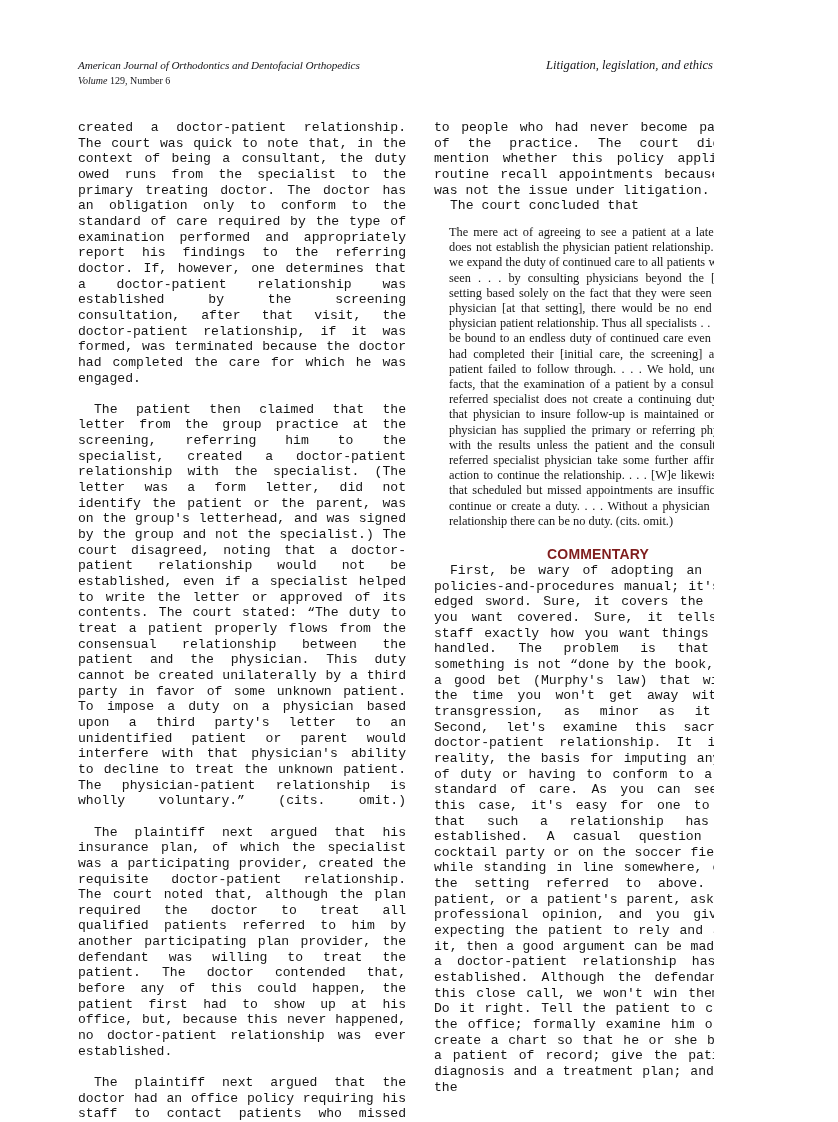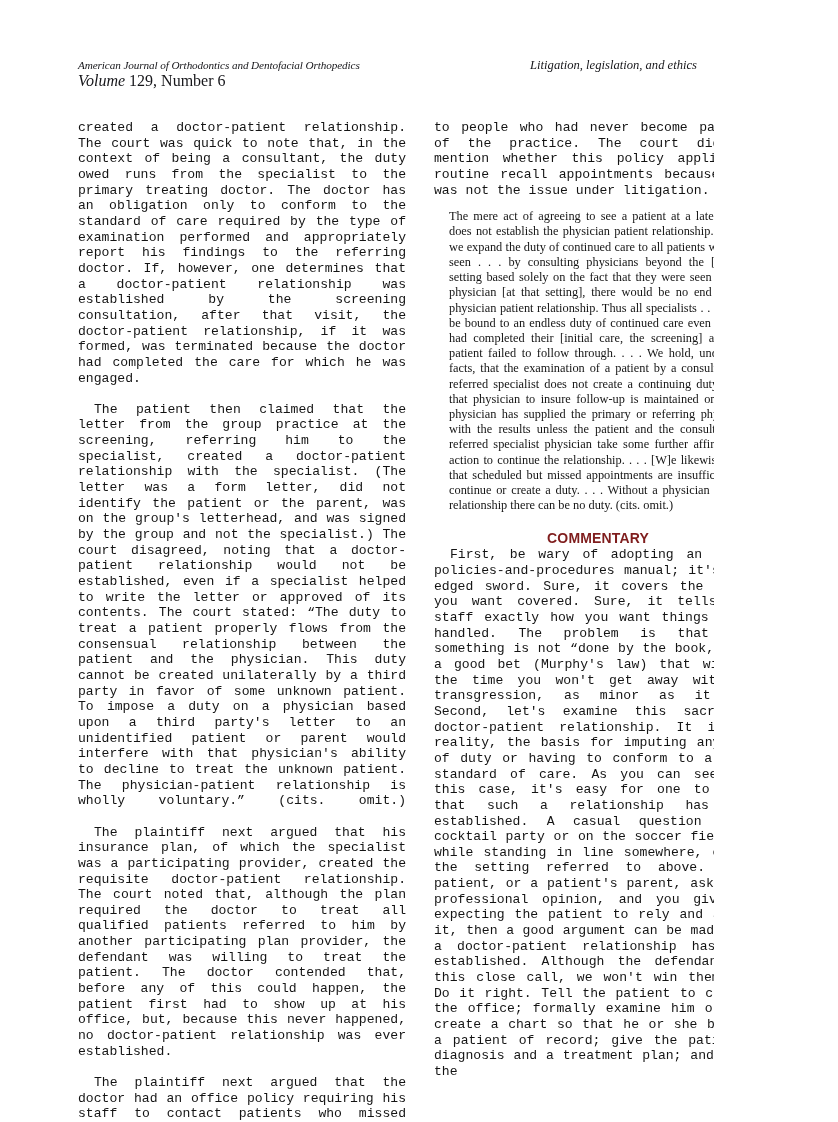--- a/index.html
+++ b/index.html
@@ -39,31 +39,31 @@
     font-family: "Liberation Serif", serif;
     font-style: italic;
     font-size: 11.2px;
     line-height: 15px;
     letter-spacing: -0.1px;
     color: #16161a;
     white-space: nowrap;
   }
   .rh-volume {
     font-family: "Liberation Serif", serif;
-    font-size: 16px;
+    font-size: 10px;
     line-height: 15px;
     color: #16161a;
     white-space: nowrap;
   }
   .rh-volume .vol-word {
     font-style: italic;
   }
   .rh-right {
     position: absolute;
-    right: 16px;
+    right: 0;
     top: 0;
     display: flex;
     align-items: baseline;
     gap: 28px;
     white-space: nowrap;
   }
   .rh-section {
     font-family: "Liberation Serif", serif;
     font-style: italic;
     font-size: 12.6px;
@@ -162,20 +162,21 @@
 
     <div class="column" id="col-left">
       <p class="para cont">created a doctor-patient relationship. The court was quick to note that, in the context of being a consultant, the duty owed runs from the specialist to the primary treating doctor. The doctor has an obligation only to conform to the standard of care required by the type of examination performed and appropriately report his findings to the referring doctor. If, however, one determines that a doctor-patient relationship was established by the screening consultation, after that visit, the doctor-patient relationship, if it was formed, was terminated because the doctor had completed the care for which he was engaged.</p>
       <p class="para indent cont">The patient then claimed that the letter from the group practice at the screening, referring him to the specialist, created a doctor-patient relationship with the specialist. (The letter was a form letter, did not identify the patient or the parent, was on the group's letterhead, and was signed by the group and not the specialist.) The court disagreed, noting that a doctor-patient relationship would not be established, even if a specialist helped to write the letter or approved of its contents. The court stated: “The duty to treat a patient properly flows from the consensual relationship between the patient and the physician. This duty cannot be created unilaterally by a third party in favor of some unknown patient. To impose a duty on a physician based upon a third party's letter to an unidentified patient or parent would interfere with that physician's ability to decline to treat the unknown patient. The physician-patient relationship is wholly voluntary.” (cits. omit.)</p>
       <p class="para indent cont">The plaintiff next argued that his insurance plan, of which the specialist was a participating provider, created the requisite doctor-patient relationship. The court noted that, although the plan required the doctor to treat all qualified patients referred to him by another participating plan provider, the defendant was willing to treat the patient. The doctor contended that, before any of this could happen, the patient first had to show up at his office, but, because this never happened, no doctor-patient relationship was ever established.</p>
       <p class="para indent cont">The plaintiff next argued that the doctor had an office policy requiring his staff to contact patients who missed appointments to reschedule them and that not conforming to his own office policies was the negligent act that caused the delay in treatment that resulted in the blindness. The court reviewed the defendant's written office policies-and-procedures manual and found the policy that required the receptionist to follow up by phone call or post card all missed appointments to reschedule those patients to ensure that their continued treatment would not suffer because of appointment interruptions. The court was quick to point out that this policy pertained only to existing patients of record, not</p>
     </div>
 
     <div class="column" id="col-right">
       <p class="para">to people who had never become patients of the practice. The court did not mention whether this policy applies to routine recall appointments because this was not the issue under litigation.</p>
+      <p class="para indent">The court concluded that</p>
 
       <blockquote class="quote">
         <p>The mere act of agreeing to see a patient at a later time, does not establish the physician patient relationship. . . . If we expand the duty of continued care to all patients who are seen . . . by consulting physicians beyond the [initial] setting based solely on the fact that they were seen by the physician [at that setting], there would be no end to the physician patient relationship. Thus all specialists . . . could be bound to an endless duty of continued care even if they had completed their [initial care, the screening] and the patient failed to follow through. . . . We hold, under the facts, that the examination of a patient by a consulting or referred specialist does not create a continuing duty upon that physician to insure follow-up is maintained once the physician has supplied the primary or referring physician with the results unless the patient and the consulting or referred specialist physician take some further affirmative action to continue the relationship. . . . [W]e likewise hold that scheduled but missed appointments are insufficient to continue or create a duty. . . . Without a physician patient relationship there can be no duty. (cits. omit.)</p>
       </blockquote>
 
       <h2 class="commentary">COMMENTARY</h2>
 
       <p class="para indent cont">First, be wary of adopting an office policies-and-procedures manual; it's a 2-edged sword. Sure, it covers the things you want covered. Sure, it tells your staff exactly how you want things to be handled. The problem is that when something is not “done by the book,” it's a good bet (Murphy's law) that will be the time you won't get away with the transgression, as minor as it was. Second, let's examine this sacrosanct doctor-patient relationship. It is, in reality, the basis for imputing any type of duty or having to conform to a given standard of care. As you can see from this case, it's easy for one to argue that such a relationship has been established. A casual question at a cocktail party or on the soccer field, or while standing in line somewhere, can be the setting referred to above. If a patient, or a patient's parent, asks your professional opinion, and you give it, expecting the patient to rely and act on it, then a good argument can be made that a doctor-patient relationship has been established. Although the defendant won this close call, we won't win them all. Do it right. Tell the patient to come to the office; formally examine him or her; create a chart so that he or she becomes a patient of record; give the patient a diagnosis and a treatment plan; and, when the</p>
     </div>
 

